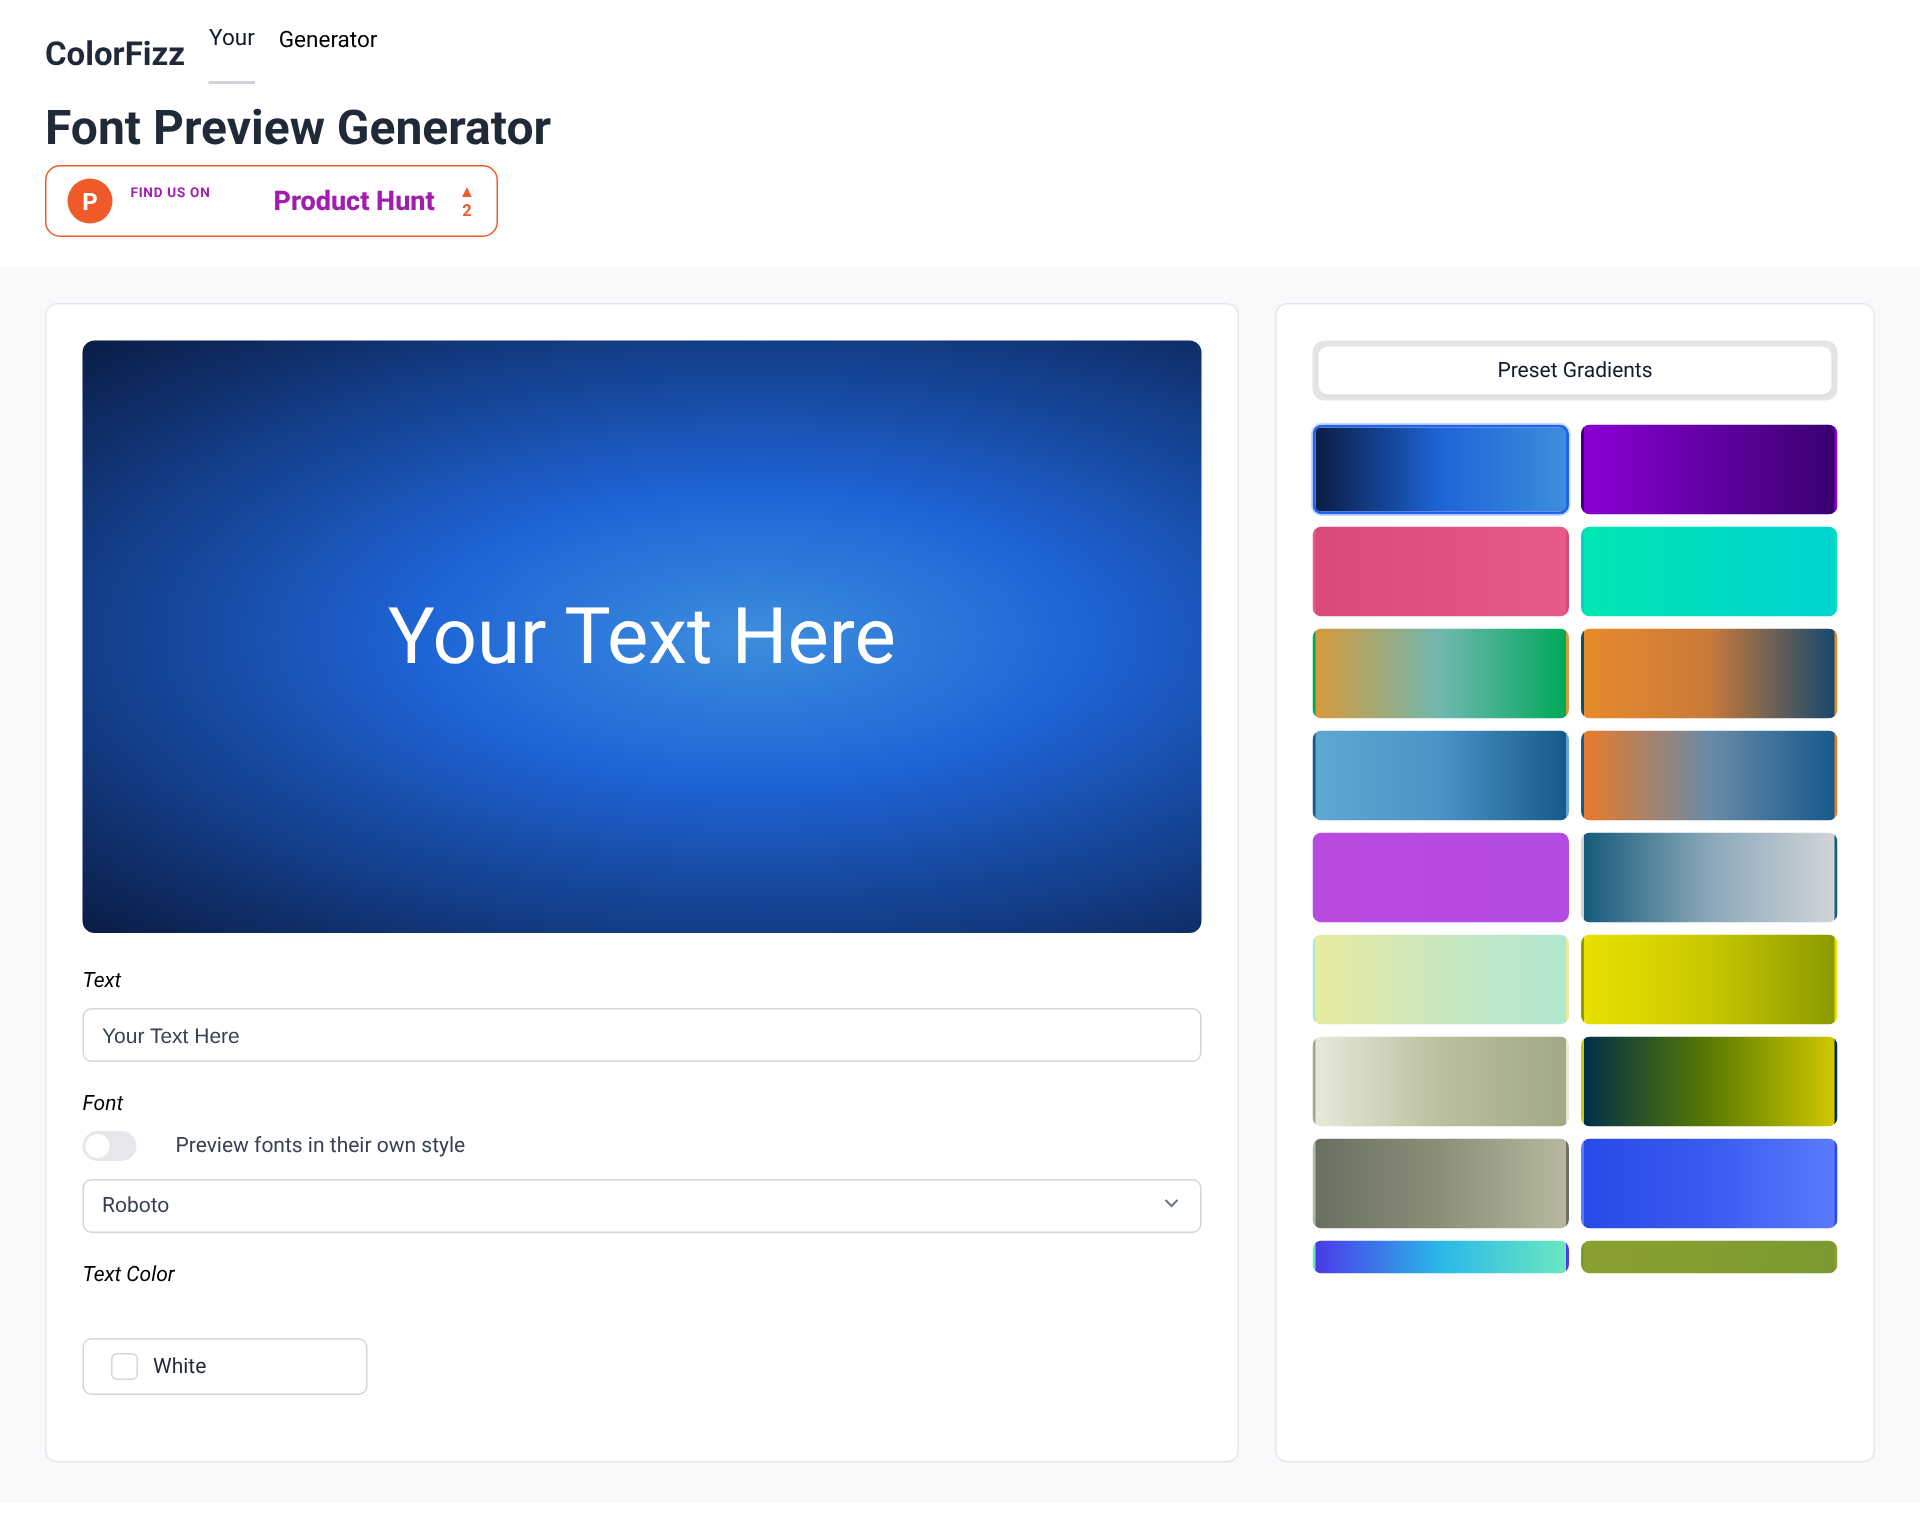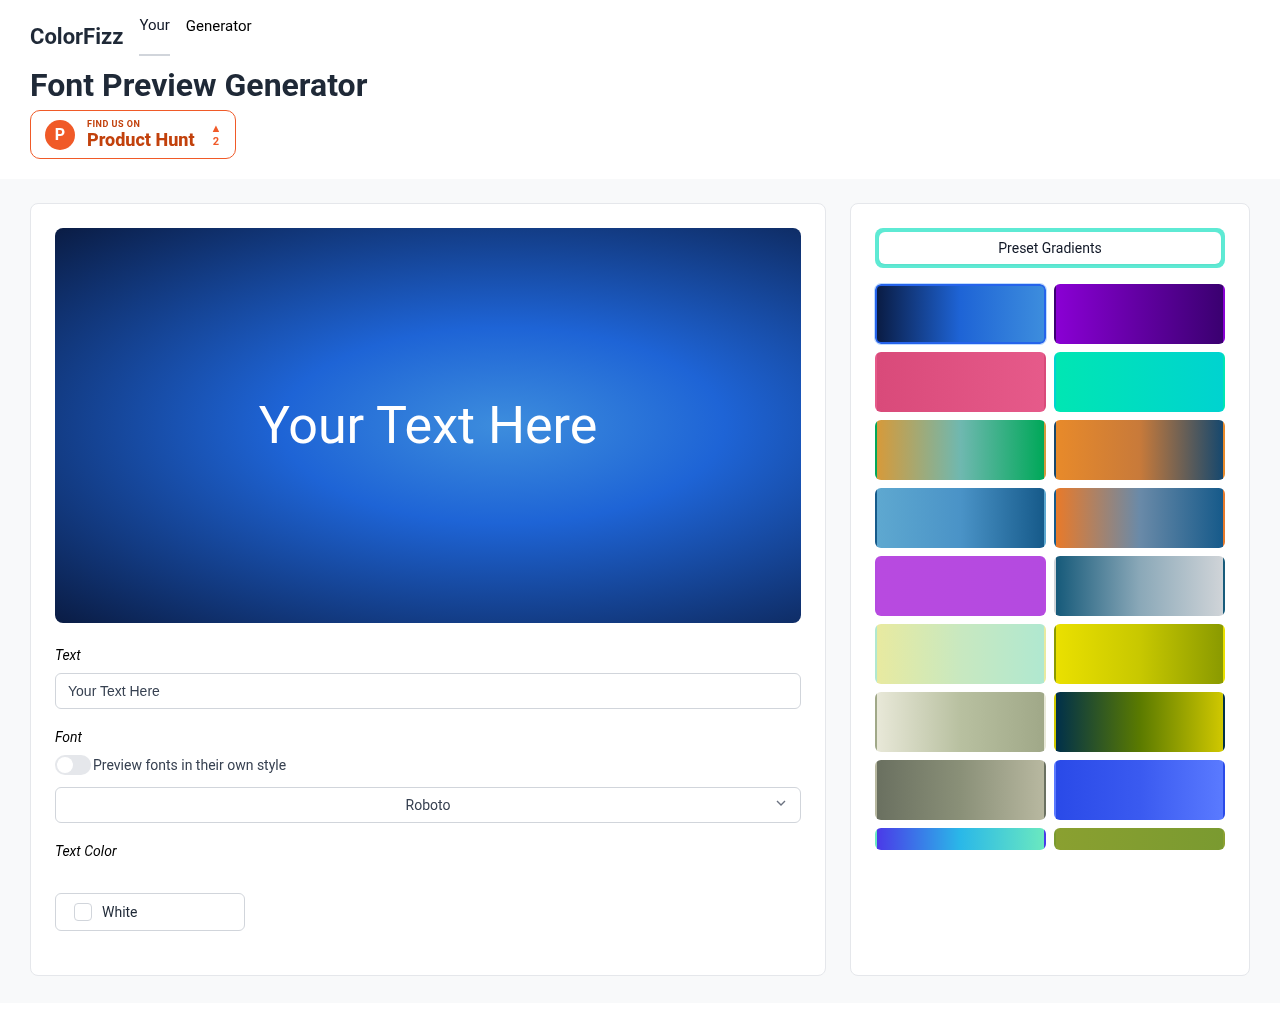--- a/index.html
+++ b/index.html
@@ -10,50 +10,50 @@
 .brand { font-size: 22px; font-weight: 700; }
 .nav-link { font-size: 15px; color: #000000; text-decoration: none; padding-bottom: 20px; cursor: pointer; }
 .nav-link.active { color: #111827; border-bottom: 2px solid #d1d5db; }
 
 .title-area { padding: 10px 30px 20px 30px; }
 .page-title { font-size: 32px; font-weight: 700; margin-bottom: 6px; }
 .version { font-size: 13px; color: #374151; margin-bottom: 6px; }
 
 .ph-badge { display: inline-flex; align-items: center; gap: 12px; border: 1px solid #f05a28; border-radius: 10px; padding: 8px 14px; cursor: pointer; }
 .ph-circle { width: 30px; height: 30px; border-radius: 50%; background: #f05a28; color: #fff; display: flex; align-items: center; justify-content: center; font-weight: 700; font-size: 16px; }
-.ph-text { display: flex; flex-direction: column; color: #c2410c; }
+.ph-text { display: flex; color: #a21caf; gap: 42px; }
 .ph-sub { font-size: 9px; font-weight: 700; letter-spacing: 0.5px; }
 .ph-main { font-size: 18px; font-weight: 800; }
 .ph-count { display: flex; flex-direction: column; align-items: center; color: #f05a28; font-size: 11px; font-weight: 700; margin-left: 4px; }
 
 .content-bg { background: #f8f9fa; padding: 24px 30px; min-height: calc(100vh - 200px); }
 .layout { display: grid; grid-template-columns: 1fr 400px; gap: 24px; }
 
 .card { background: #fff; border: 1px solid #e5e7eb; border-radius: 8px; padding: 24px; }
 
 .preview-box { width: 100%; height: 395px; border-radius: 8px; display: flex; align-items: center; justify-content: center; color: #fff; font-size: 52px; font-weight: 400; margin-bottom: 24px; }
 
 .field-group { margin-bottom: 20px; }
 .label { font-size: 14px; color: #000000; margin-bottom: 10px; display: block; font-style: italic; }
 .input { width: 100%; padding: 9px 12px; border: 1px solid #d1d5db; border-radius: 6px; font-size: 14px; color: #374151; outline: none; background: #fff; }
 .input::placeholder { color: #9ca3af; }
 
-.toggle-row { display: flex; align-items: center; gap: 2px; margin: 10px 0 12px 0; }
+.toggle-row { display: flex; align-items: center; gap: 26px; margin: 10px 0 12px 0; }
 .toggle { width: 36px; height: 20px; background: #e5e7eb; border-radius: 999px; position: relative; cursor: pointer; }
 .toggle-knob { position: absolute; top: 2px; left: 2px; width: 16px; height: 16px; background: #fff; border-radius: 50%; }
 .toggle-label { font-size: 14px; color: #374151; }
 
 .select { position: relative; width: 100%; }
-.select .input { cursor: pointer; text-align: center; }
+.select .input { cursor: pointer; }
 .chevron { position: absolute; right: 12px; top: 50%; transform: translateY(-50%); color: #6b7280; pointer-events: none; }
 
 .color-btn { display: inline-flex; align-items: center; gap: 10px; border: 1px solid #d1d5db; border-radius: 6px; padding: 9px 18px; cursor: pointer; font-size: 14px; min-width: 190px; margin-top: 24px; }
 .swatch { width: 18px; height: 18px; border-radius: 4px; border: 1px solid #d1d5db; background: #fff; }
 
-.tabs { display: flex; background: #5eead4; border-radius: 8px; padding: 4px; margin-bottom: 16px; }
+.tabs { display: flex; background: #e5e5e5; border-radius: 8px; padding: 4px; margin-bottom: 16px; }
 .tab { flex: 1; text-align: center; padding: 8px 0; font-size: 14px; border-radius: 6px; cursor: pointer; color: #6b7280; }
 .tab.active { background: #fff; color: #111827; box-shadow: 0 1px 2px rgba(0,0,0,0.05); }
 
 .gradient-grid { display: grid; grid-template-columns: 1fr 1fr; gap: 8px; }
 .gradient-item { height: 60px; border-radius: 6px; cursor: pointer; border: 2px solid transparent; }
 .gradient-item.selected { border: 2px solid #2563eb; outline: 1px solid #bfdbfe; }
 .gradient-item.half { height: 22px; }
 </style>
 </head>
 <body>

